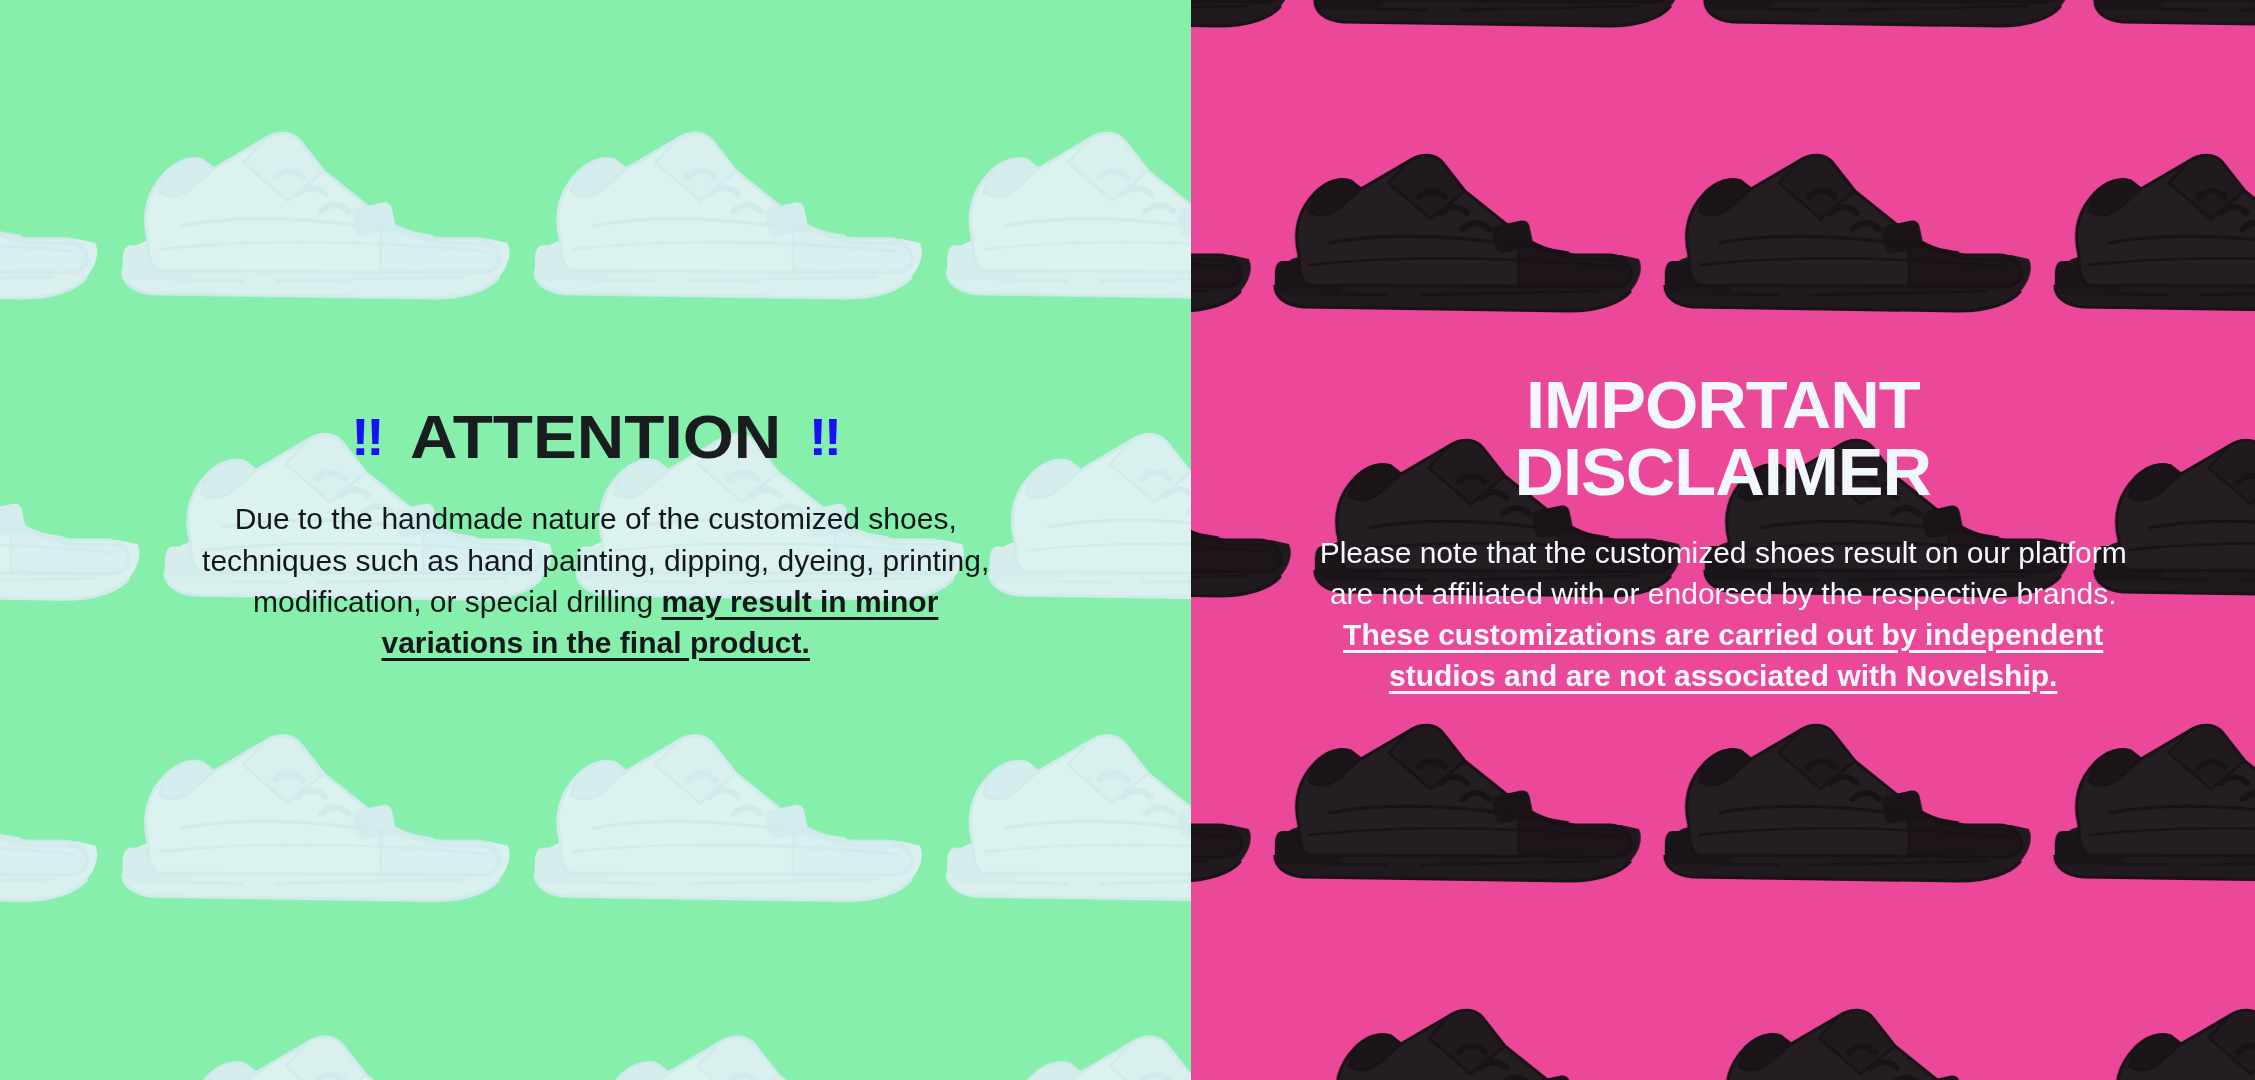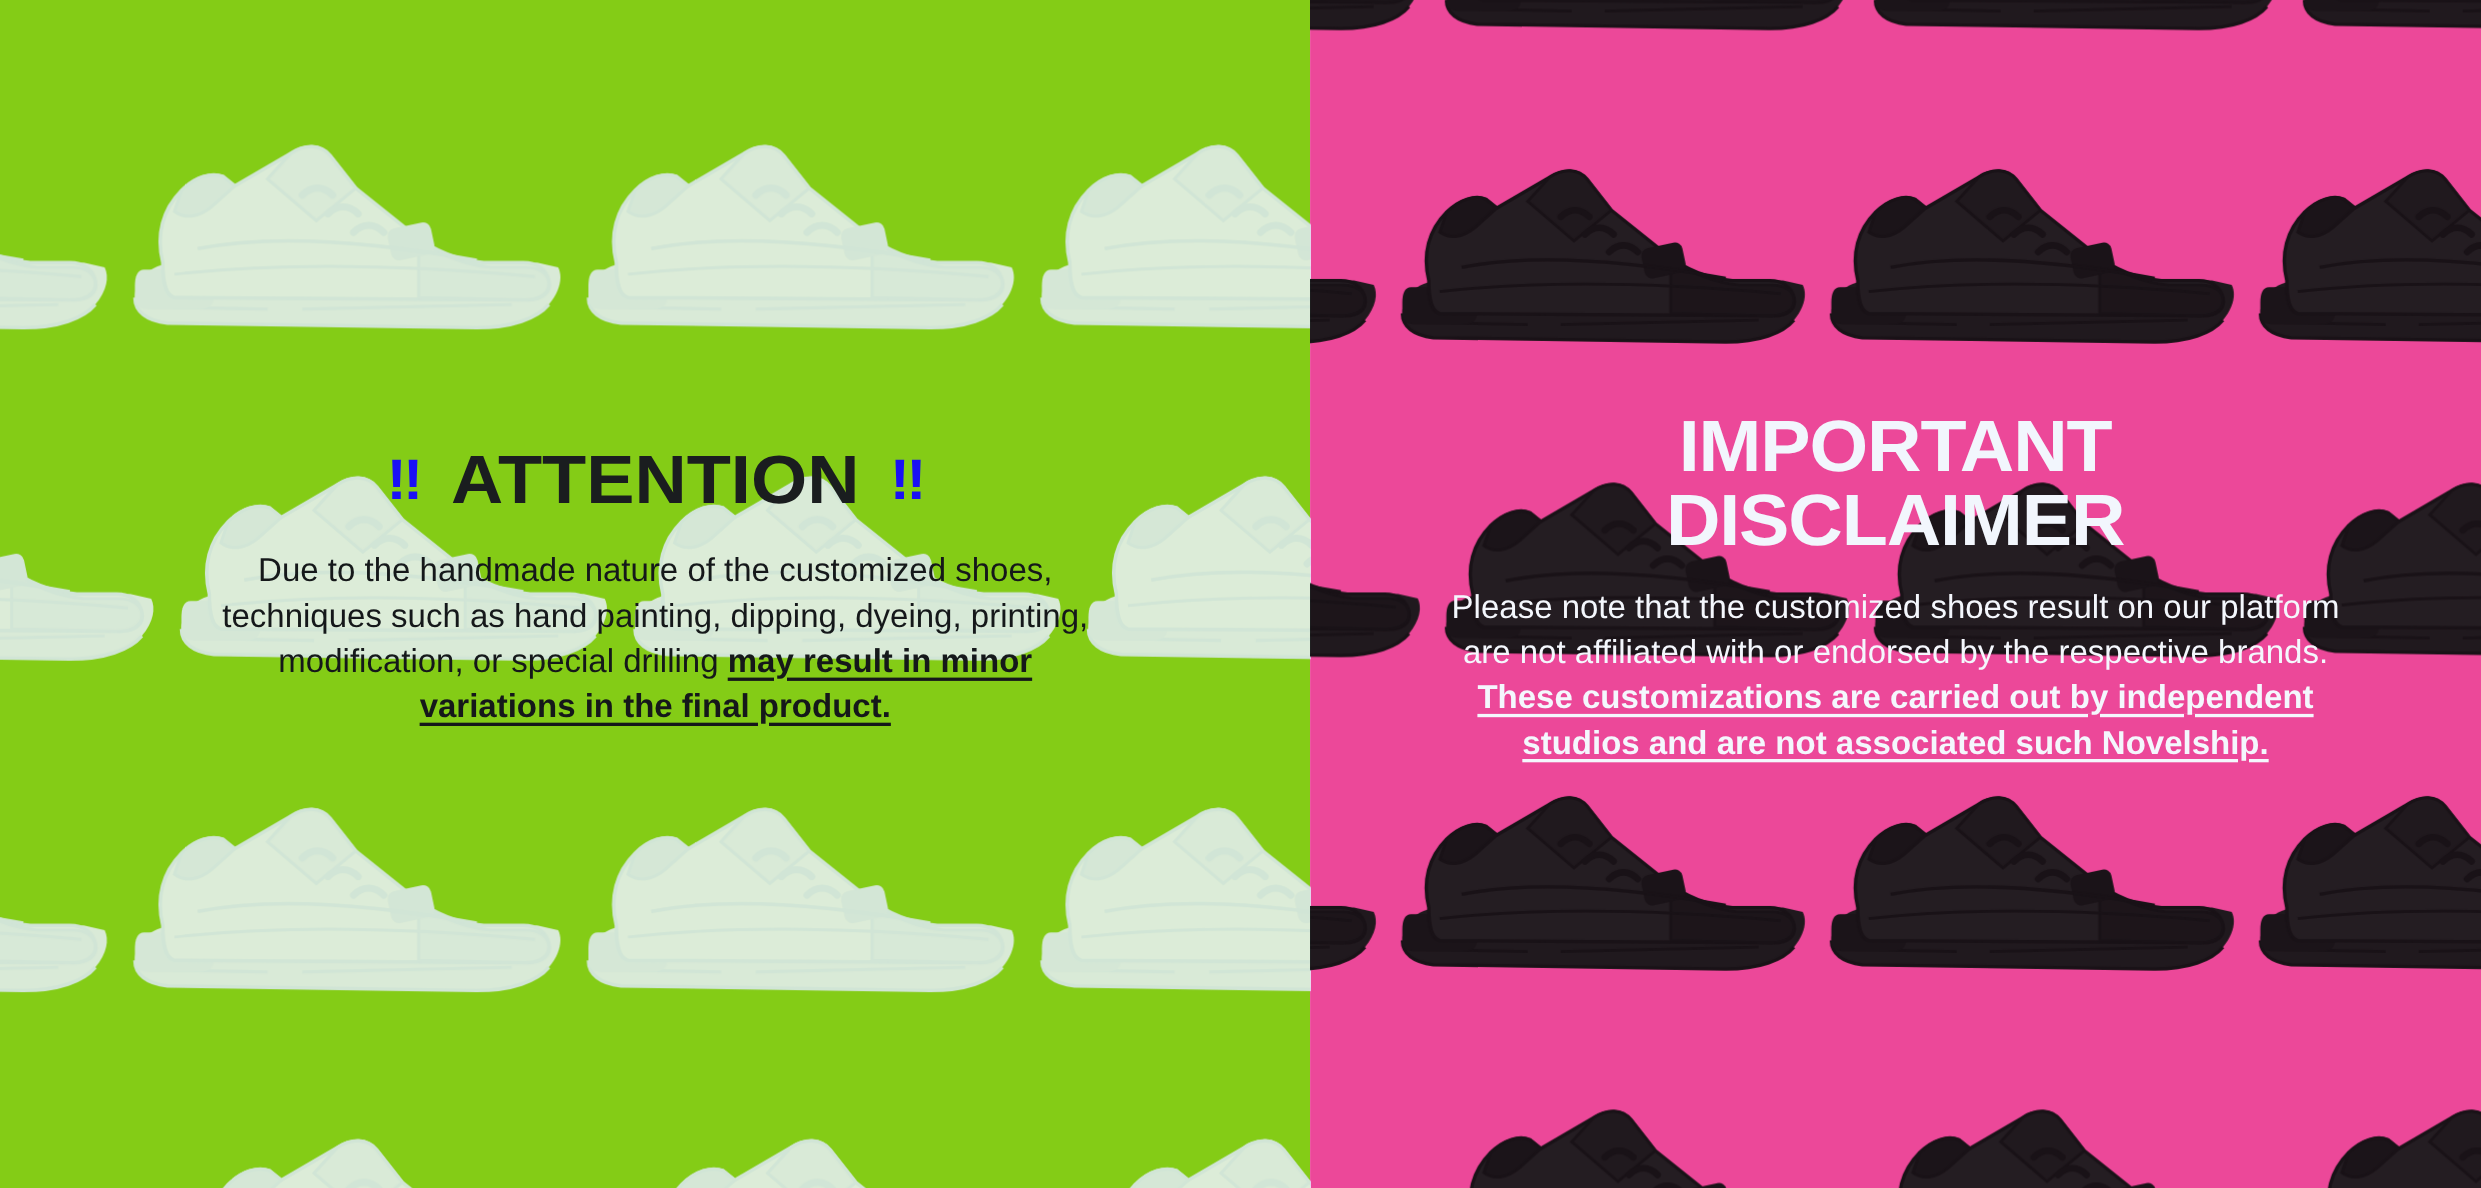--- a/index.html
+++ b/index.html
@@ -14,21 +14,21 @@
     position:relative;
   }
   .panel {
     position:relative;
     height:1080px;
     overflow:hidden;
     display:flex;
     align-items:center;
     justify-content:center;
   }
-  .panel-left  { width:1259px; background:#84cc16; }
+  .panel-left  { width:1259px; background:#86efac; }
   .panel-right { width:1124px; background:#ec4899;justify-content:center; }
 
   .pattern-layer {
     position:absolute;
     inset:0;
     width:100%; height:100%;
     pointer-events:none;
   }
 
   .panel-content {
@@ -235,17 +235,17 @@
         <use href="#sneakerD" x="540" y="990"></use>
         <use href="#sneakerD" x="930" y="990"></use>
       </g>
     </svg>
 
     <div class="panel-content">
       <h1 class="heading heading-right">
         <span class="hl">IMPORTANT</span>
         <span class="hl">DISCLAIMER</span>
       </h1>
-      <p class="body-copy body-right"><span>Please note that the customized shoes result on our platform are not affiliated with or endorsed by the respective brands. </span><span class="emph">These customizations are carried out by independent studios and are not associated such Novelship.</span></p>
+      <p class="body-copy body-right"><span>Please note that the customized shoes result on our platform are not affiliated with or endorsed by the respective brands. </span><span class="emph">These customizations are carried out by independent studios and are not associated with Novelship.</span></p>
     </div>
   </section>
 
 </div>
 
 </body></html>

